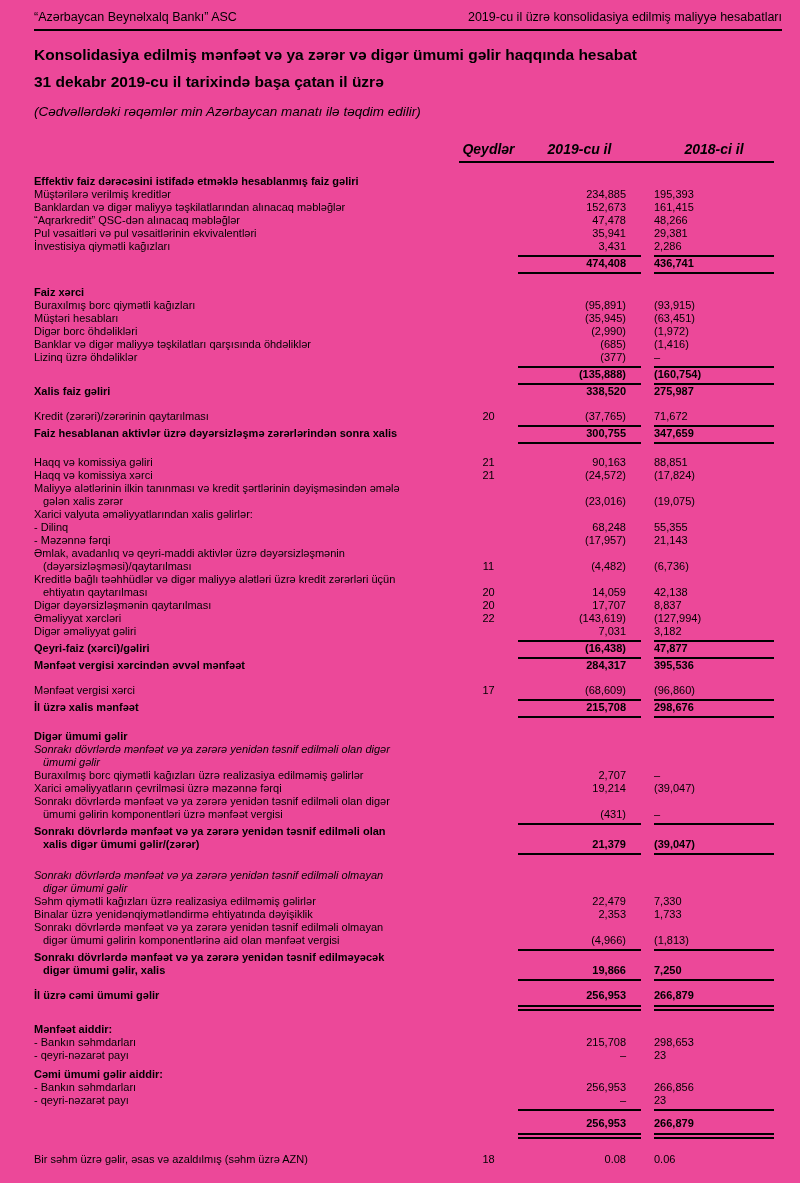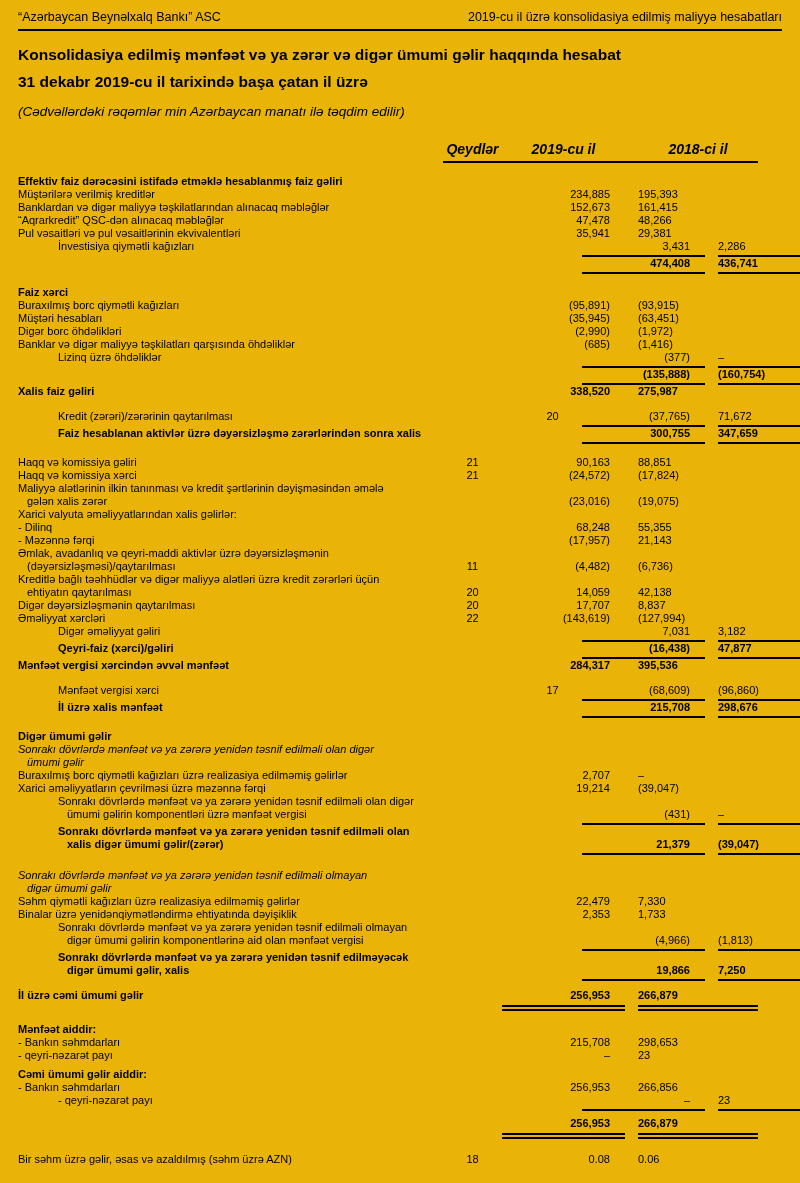--- a/index.html
+++ b/index.html
@@ -1,18 +1,18 @@
 <!DOCTYPE html>
 <html><head>
 <meta charset="utf-8">
 <style>
   html,body{margin:0;padding:0;background:#fff;}
   .page{
     width:800px;height:1183px;box-sizing:border-box;
-    padding:10px 18px 0 18px;background:#eab308;color:#000;
+    padding:10px 18px 0 34px;background:#ec4899;color:#000;
     font-family:"Liberation Sans",sans-serif;overflow:hidden;position:relative;
   }
   .page-header{
     display:flex;justify-content:space-between;align-items:flex-end;
     font-size:12.5px;border-bottom:2px solid #000;padding-bottom:5px;
   }
   .doc-title{font-size:15.5px;font-weight:bold;margin-top:15px;}
   .doc-subtitle{font-size:15.5px;font-weight:bold;margin-top:9px;}
   .units-note{font-size:13.5px;font-style:italic;margin-top:13px;}
 
@@ -31,21 +31,21 @@
   .c-label .cont{padding-left:9px;}
   .c-note{flex:0 0 59px;text-align:center;}
   .c-v1{flex:0 0 123px;text-align:right;padding-right:15px;box-sizing:border-box;}
   .c-gap{flex:0 0 13px;}
   .c-v2{flex:0 0 120px;text-align:left;padding-right:11px;box-sizing:border-box;}
   .row.bold{font-weight:bold;}
   .row.bold .c-note{font-weight:normal;}
   .row.italic .c-label{font-style:italic;}
   .rs .c-v1,.rs .c-v2{border-bottom:2px solid #000;padding-bottom:2px;}
   .rd .c-v1,.rd .c-v2{border-bottom:6px double #000;padding-bottom:3px;}
-  .rs .c-label,.rs .c-note{padding-bottom:4px;margin-left:40px;}
+  .rs .c-label,.rs .c-note{padding-bottom:4px;}
   .rd .c-label,.rd .c-note{padding-bottom:9px;}
 </style>
 </head>
 <body>
 
 <div class="page">
 
   <div class="page-header">
     <span>“Azərbaycan Beynəlxalq Bankı” ASC</span>
     <span>2019-cu il üzrə konsolidasiya edilmiş maliyyə hesabatları</span>

